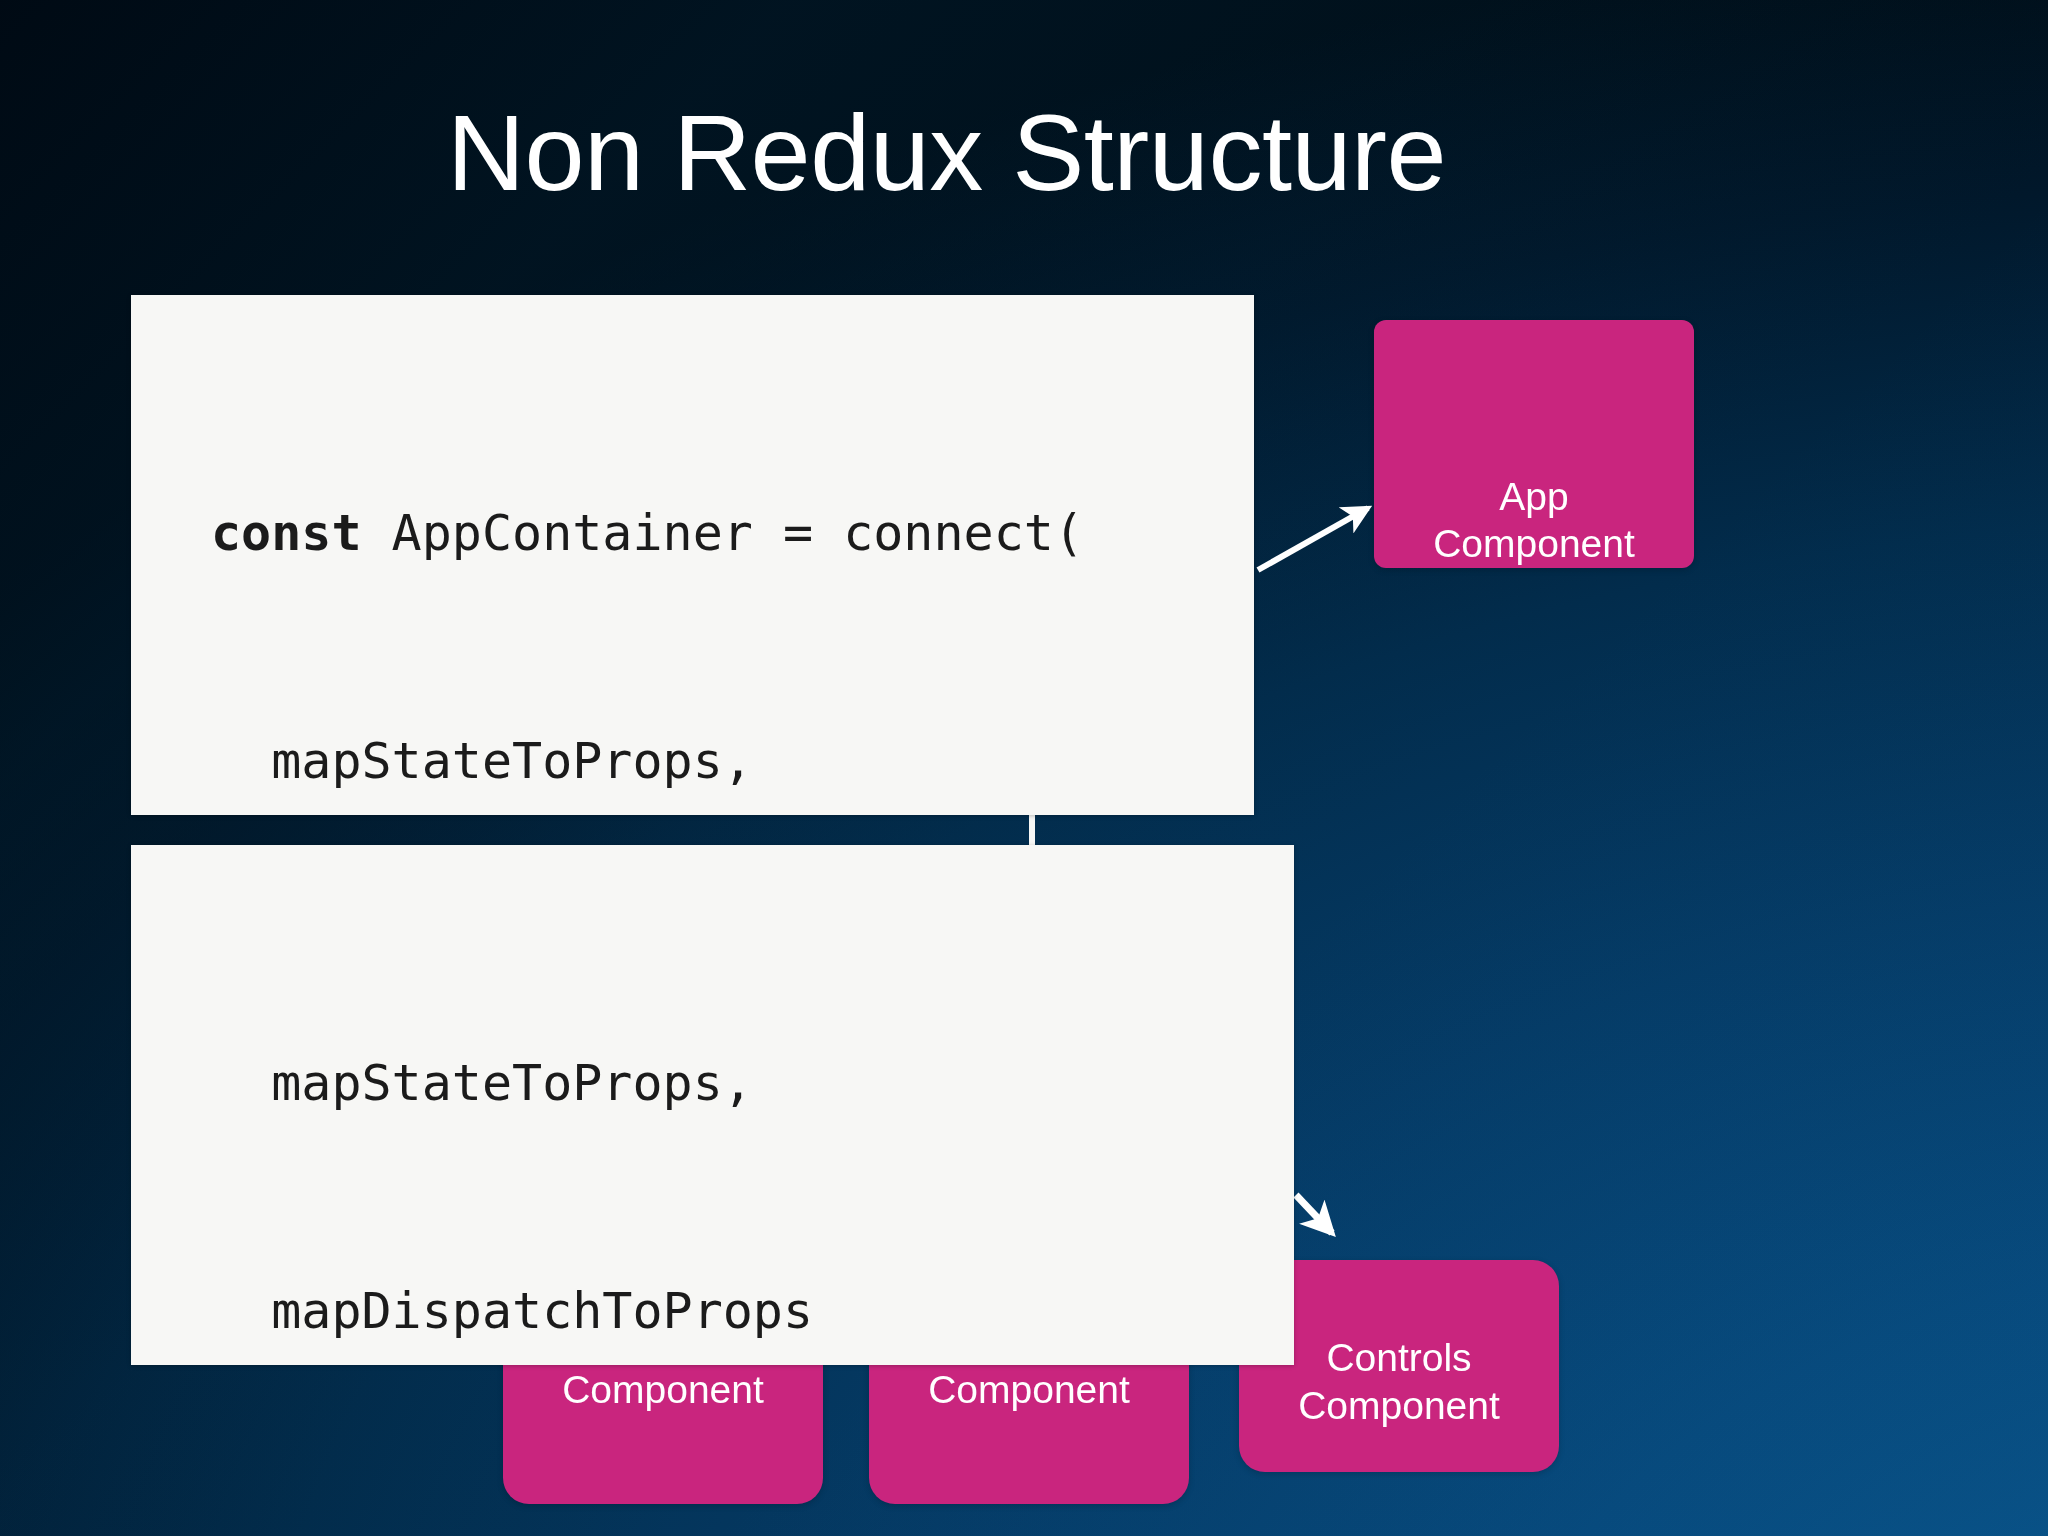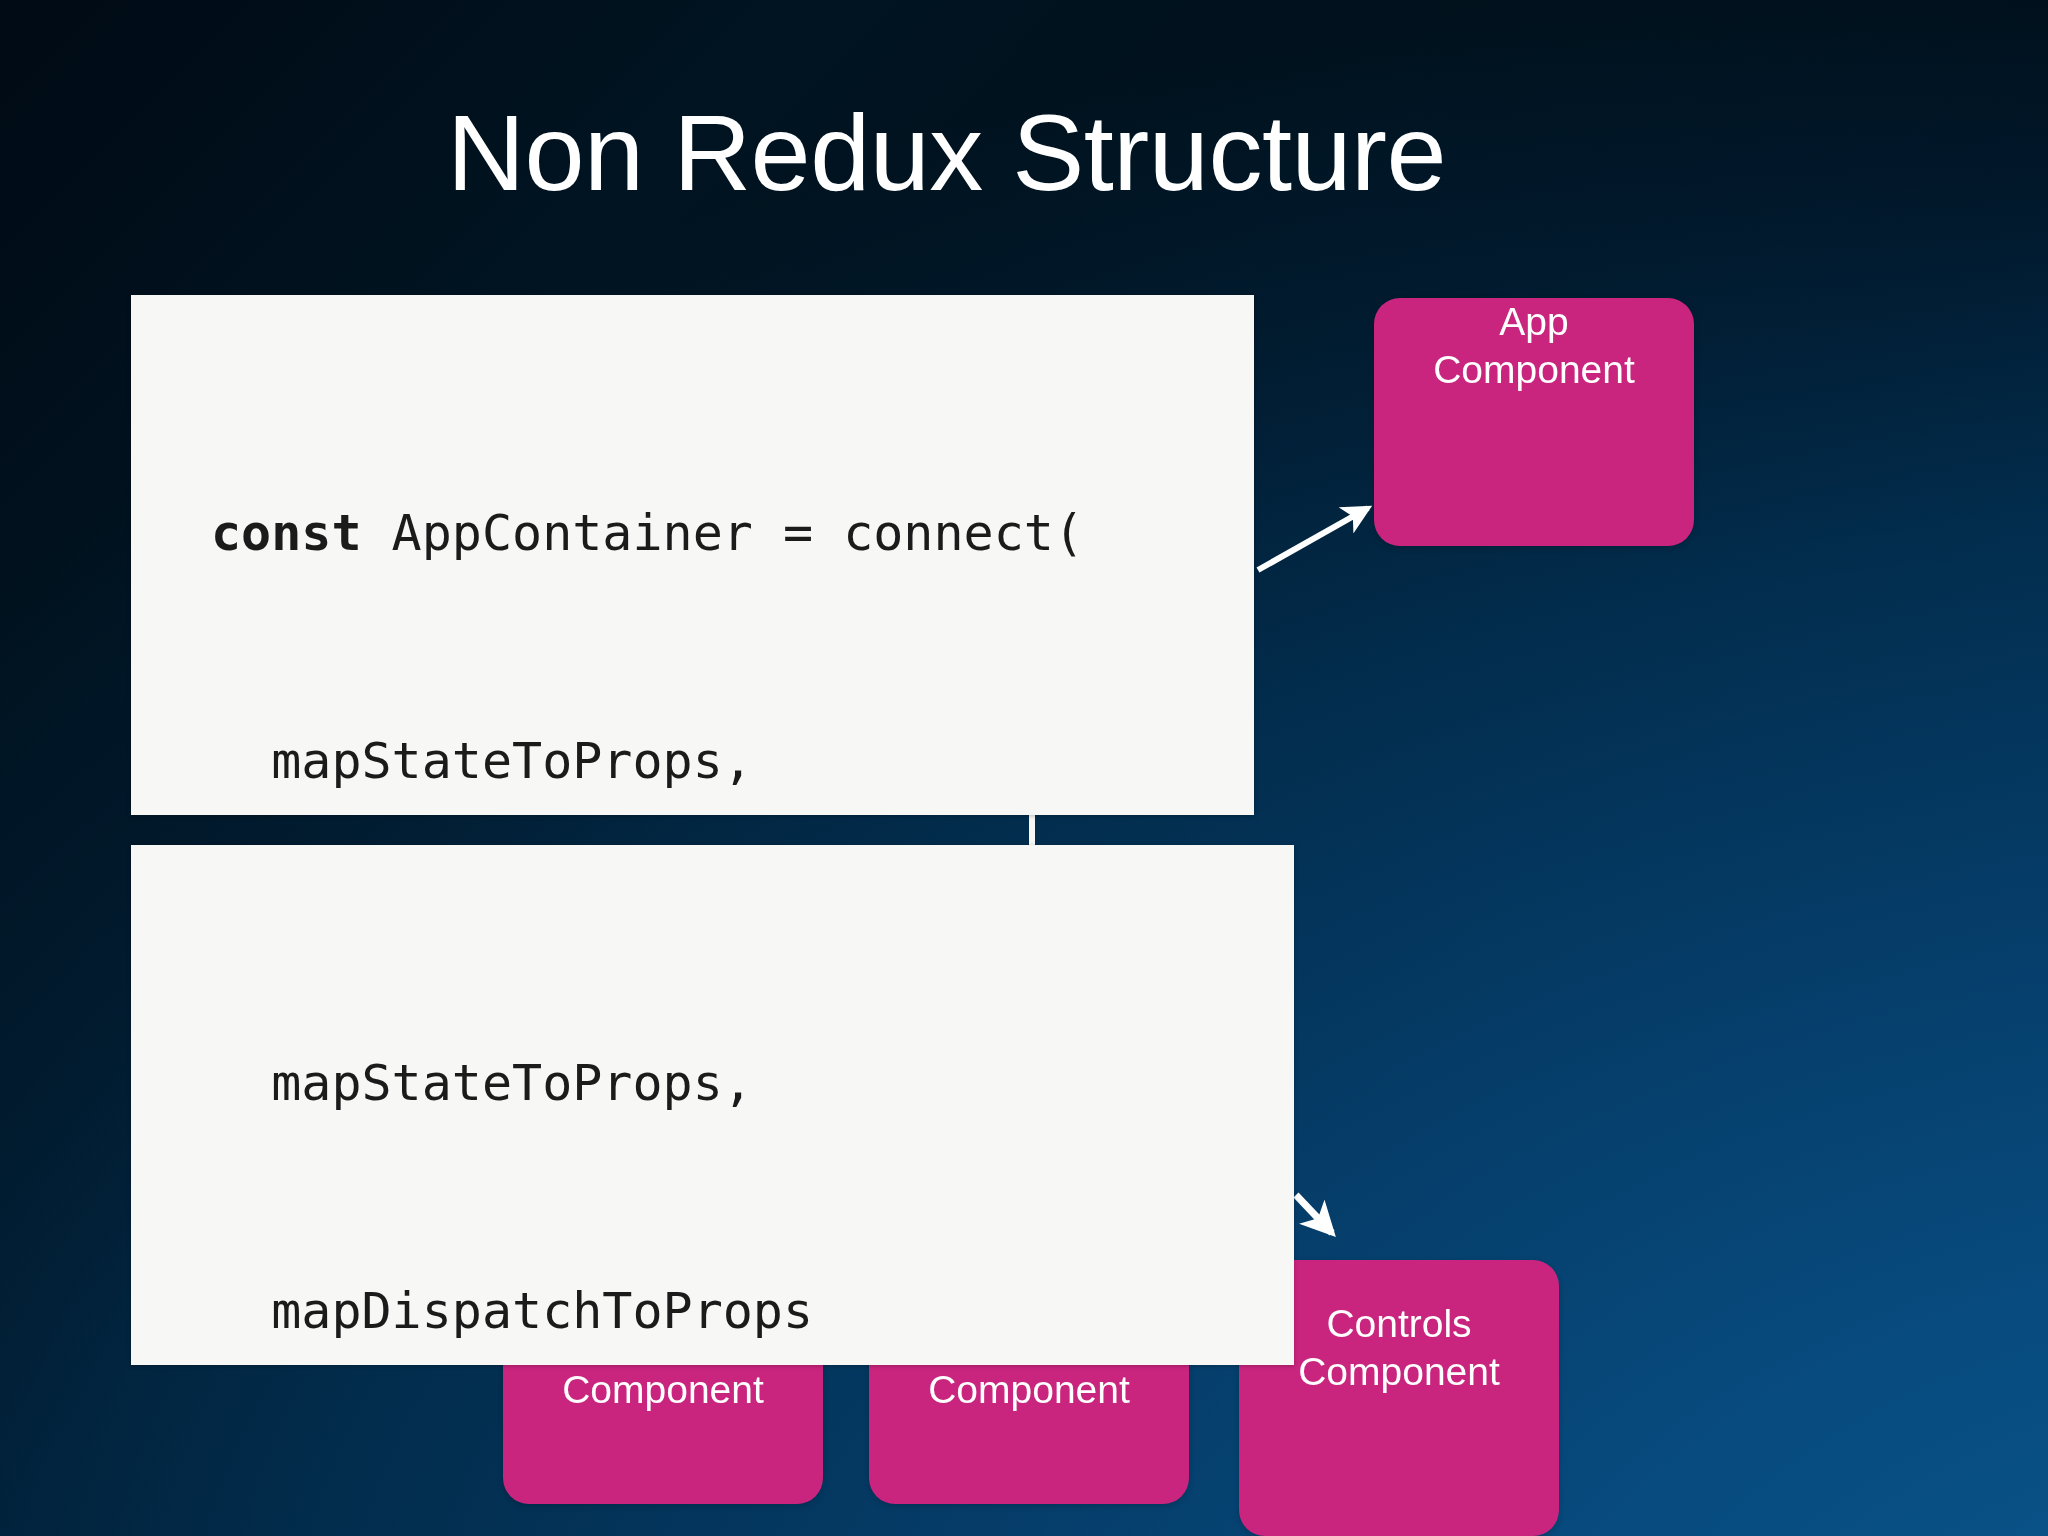--- a/index.html
+++ b/index.html
@@ -54,24 +54,25 @@
     box-shadow: 0 2px 6px rgba(0,0,0,0.18);
   }
   .pink-box .label {
     display: block;
     white-space: pre-line;
     width: 100%;
   }
 
   #box-app {
     left: 1374px;
-    top: 298px;
+    top: 320px;
     width: 320px;
     height: 248px;
-    align-items: flex-start;
+    align-items: flex-end;
+    border-radius: 12px;
   }
   #box-header {
     left: 503px;
     top: 1272px;
     width: 320px;
     height: 232px;
     padding-top: 46px;
     box-sizing: border-box;
   }
   #box-body {
@@ -79,22 +80,22 @@
     top: 1272px;
     width: 320px;
     height: 232px;
     padding-top: 46px;
     box-sizing: border-box;
   }
   #box-controls {
     left: 1239px;
     top: 1260px;
     width: 320px;
-    height: 276px;
-    padding-top: 40px;
+    height: 212px;
+    padding-top: 74px;
     box-sizing: border-box;
   }
 
   
   #arrows {
     position: absolute;
     left: 0; top: 0;
     width: 2048px;
     height: 1536px;
     pointer-events: none;

